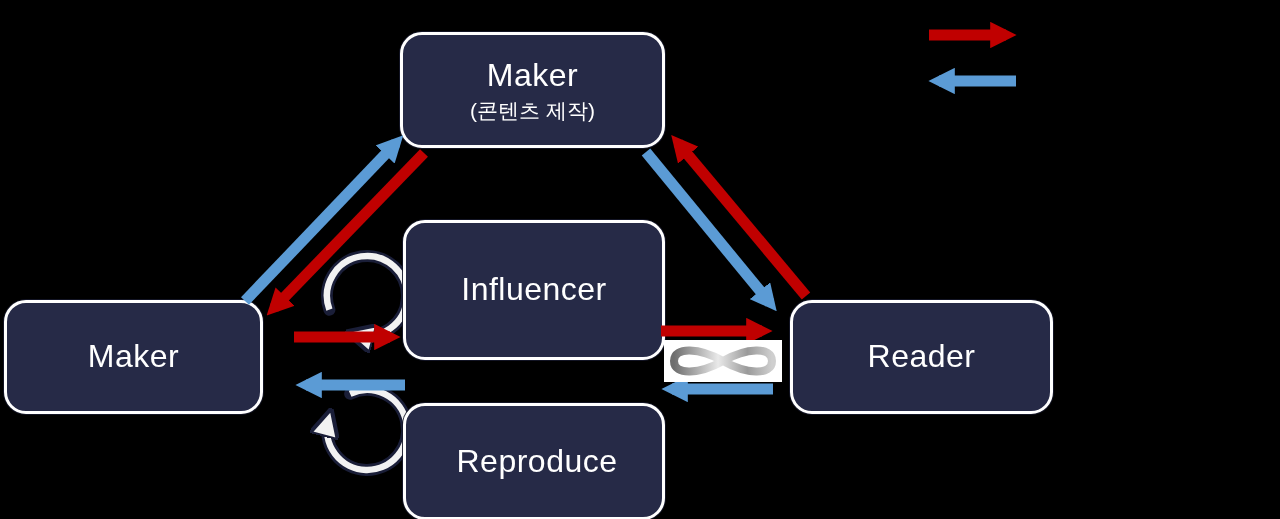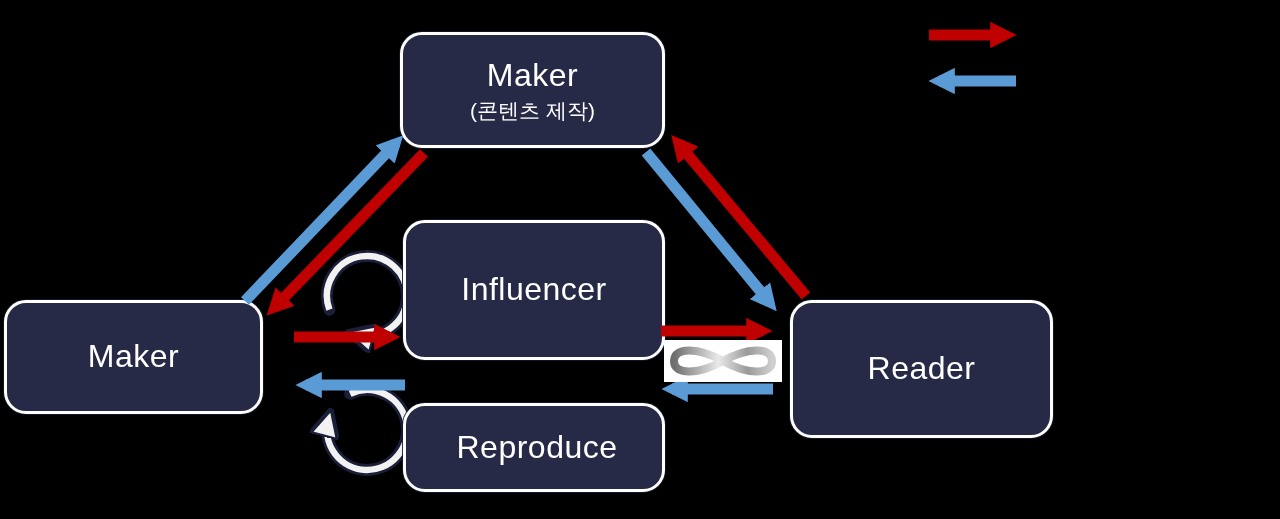--- a/index.html
+++ b/index.html
@@ -19,23 +19,23 @@
     border:3px solid var(--box-border);
     border-radius:22px;
     display:flex;flex-direction:column;align-items:center;justify-content:center;
     color:var(--text);text-align:center;gap:5px;
     box-shadow:0 0 0 1px rgba(20,22,40,.9);
   }
   .node-title{font-size:32px;line-height:1.1;font-weight:400;letter-spacing:.5px;}
   .node-sub{font-size:21px;line-height:1.1;font-weight:400;}
   .node-maker{left:400px;top:32px;width:265px;height:116px;}
   .node-influencer{left:403px;top:220px;width:262px;height:140px;}
-  .node-reproduce{left:403px;top:403px;width:262px;height:89px;padding-left:6px;}
+  .node-reproduce{left:403px;top:403px;width:262px;height:117px;padding-left:6px;}
   .node-shaker{left:4px;top:300px;width:259px;height:114px;}
-  .node-reader{left:790px;top:300px;width:263px;height:138px;}
+  .node-reader{left:790px;top:300px;width:263px;height:114px;}
 
   .arrow{fill:none;stroke-width:11;stroke-linecap:butt;}
   .stroke-red{stroke:var(--red);} .stroke-blue{stroke:var(--blue);}
   .fill-red{fill:var(--red);} .fill-blue{fill:var(--blue);}
   .loop-under{fill:none;stroke:var(--loop-casing);stroke-width:12;stroke-linecap:round;}
   .loop-over{fill:none;stroke:var(--loop-ring);stroke-width:6.5;stroke-linecap:butt;}
   .loop-head{fill:var(--loop-ring);stroke:var(--loop-casing);stroke-width:1.4;}
   .inf-badge{fill:var(--infinity-bg);}
   .inf-path{fill:none;stroke:url(#grad-inf);stroke-width:8;}
 </style>

